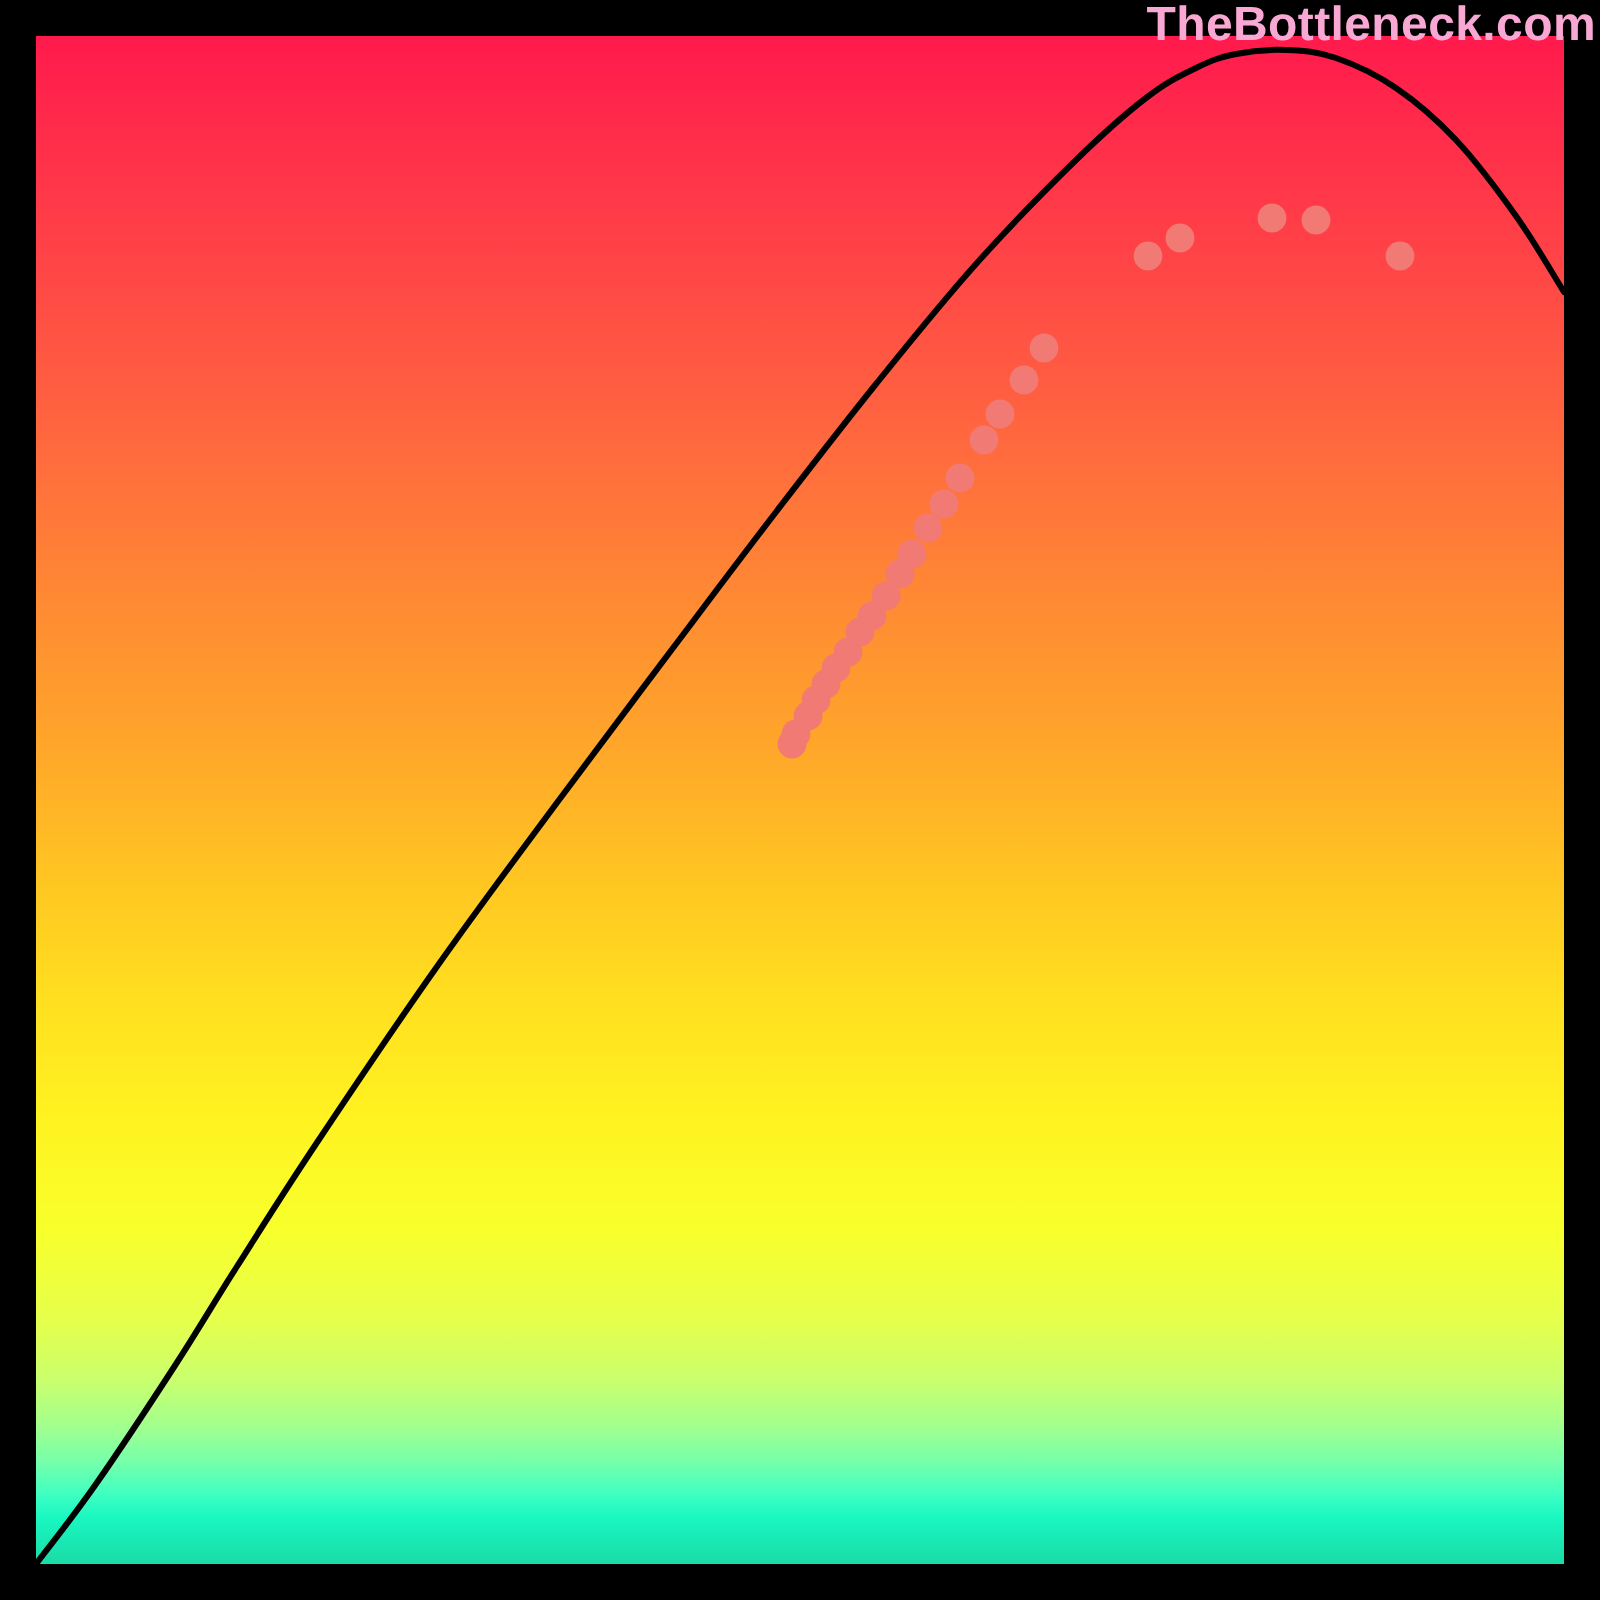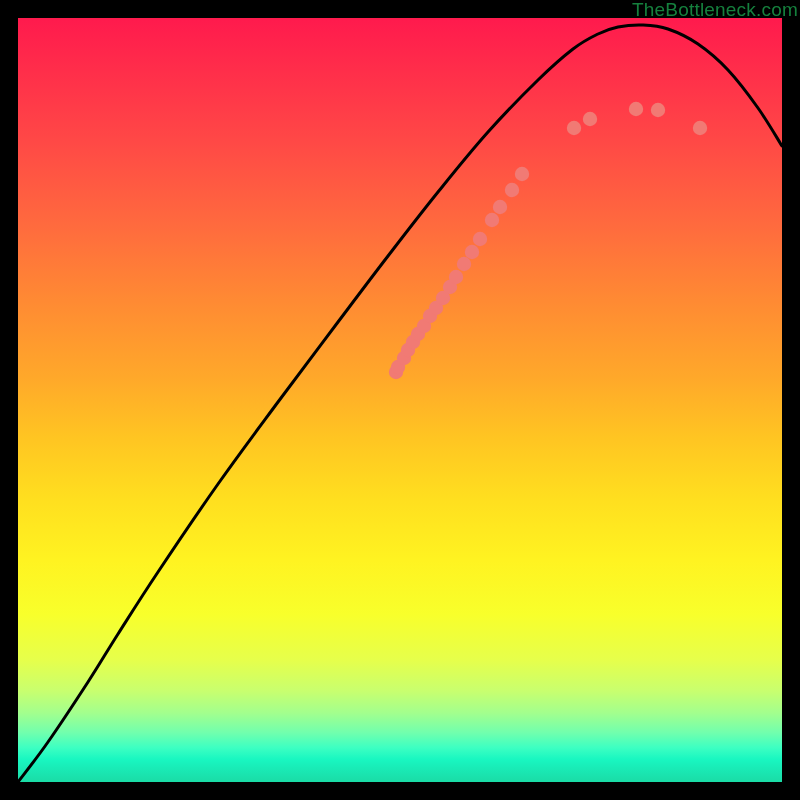--- a/index.html
+++ b/index.html
@@ -60,23 +60,23 @@
     position: absolute;
     left: 0;
     top: 0;
     width: 764px;
     height: 764px;
   }
   .watermark {
     position: absolute;
     top: -1px;
     right: 2px;
-    color: #15803d;
-    font-size: 19px;
-    font-weight: 400;
+    color: #f9a8d4;
+    font-size: 24px;
+    font-weight: 700;
     letter-spacing: 0.2px;
   }
 </style>
 </head>
 <body>
 
 <div class="frame">
   <div class="plot-clip">
     <div class="gradient"></div>
     <svg class="svg-layer" viewBox="0 0 764 764" preserveAspectRatio="none">

